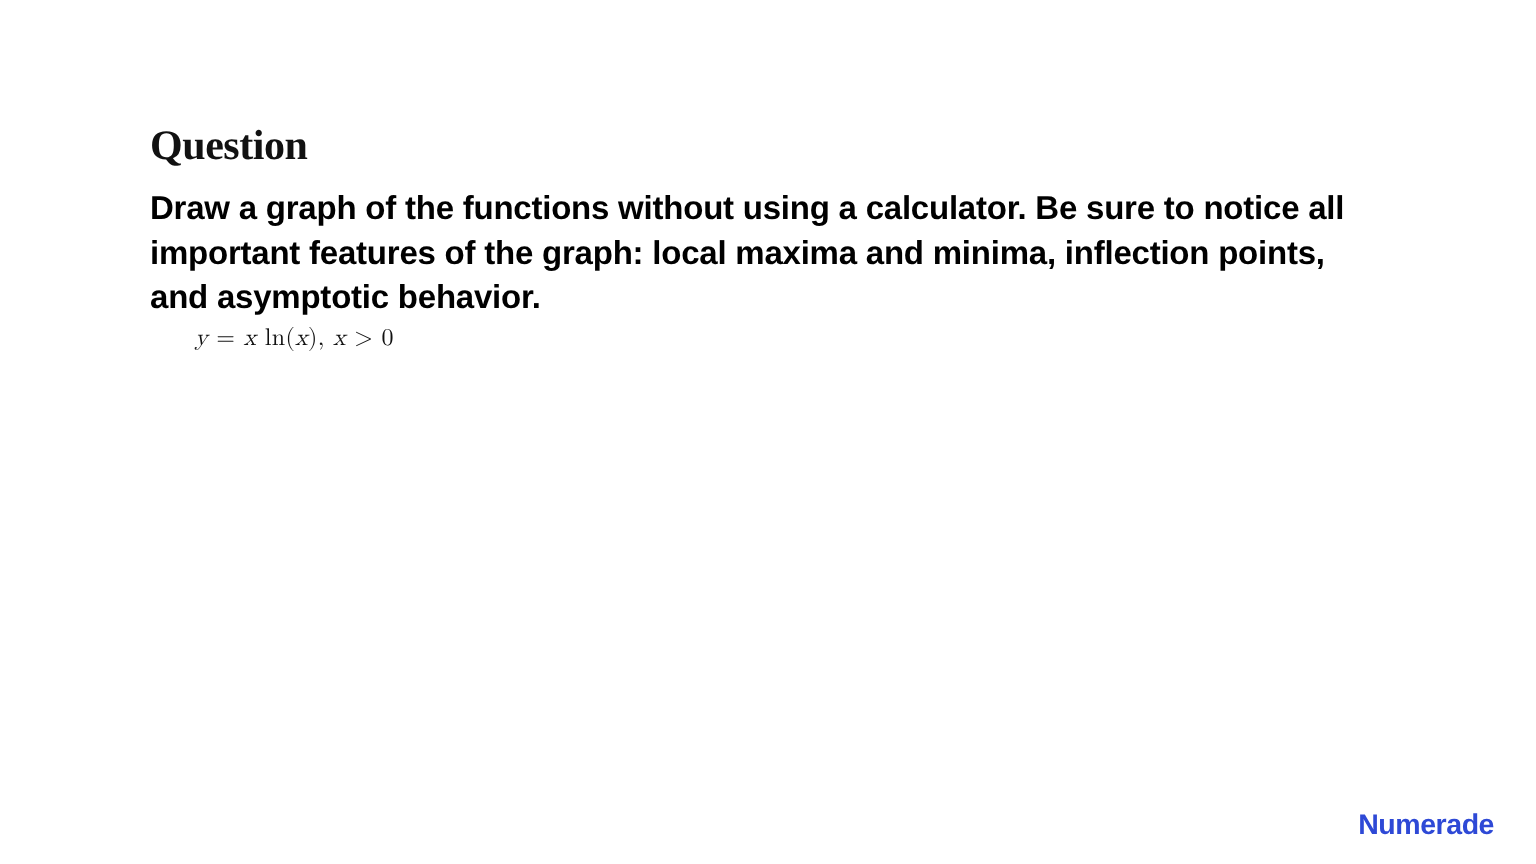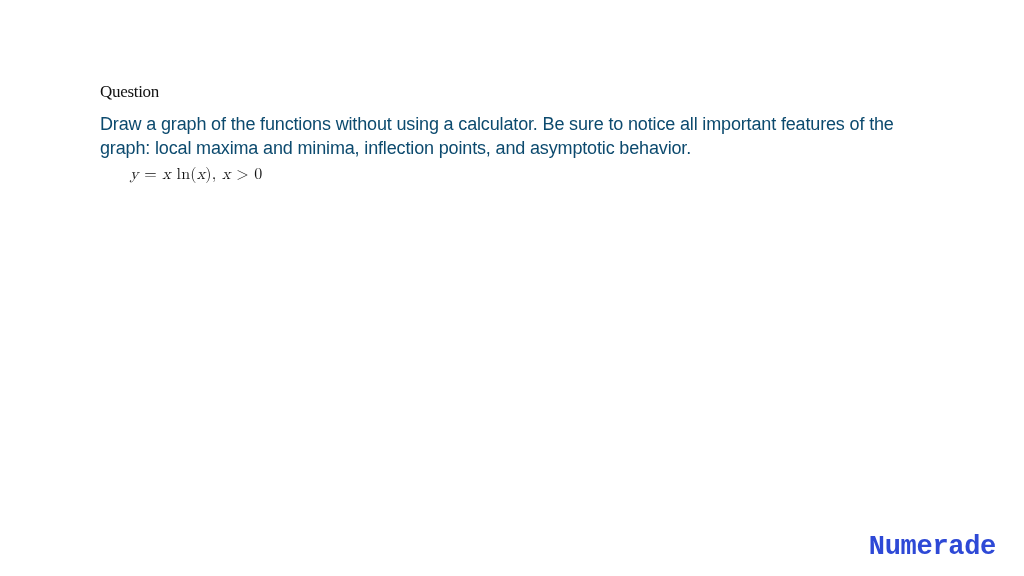--- a/index.html
+++ b/index.html
@@ -9,50 +9,51 @@
     background: #ffffff;
     font-family: -apple-system, BlinkMacSystemFont, "Segoe UI", Helvetica, Arial, sans-serif;
     position: relative;
     overflow: hidden;
   }
   .content {
     padding: 82px 100px 0 100px;
   }
   .heading {
     font-family: Georgia, "Times New Roman", serif;
-    font-weight: 400;
-    font-size: 17px;
+    font-weight: 700;
+    font-size: 28px;
     color: #111;
     letter-spacing: -0.3px;
     margin-bottom: 10px;
   }
   .body-text {
-    font-size: 18px;
+    font-size: 22px;
     line-height: 1.35;
-    color: #0c4a6e;
+    color: #000000;
     letter-spacing: -0.15px;
     max-width: 860px;
+    font-weight: bold;
   }
   .formula {
     font-family: "Latin Modern Math", "STIX Two Math", Cambria, "Times New Roman", serif;
     font-size: 16px;
     color: #111;
     padding-left: 30px;
     margin-top: 4px;
     font-style: italic;
     letter-spacing: 0.2px;
   }
   .formula .rm { font-style: normal; }
   .logo {
     position: absolute;
     right: 28px;
     bottom: 14px;
-    font-family: Liberation Mono, monospace;
+    font-family: Liberation Sans, sans-serif;
     font-weight: 700;
-    font-size: 27px;
+    font-size: 19px;
     color: #2e49d6;
     letter-spacing: -0.3px;
   }
   .logo .n2 { display:inline-block; }
 </style>
 </head>
 <body>
 
 <div class="content">
   <h1 class="heading">Question</h1>

